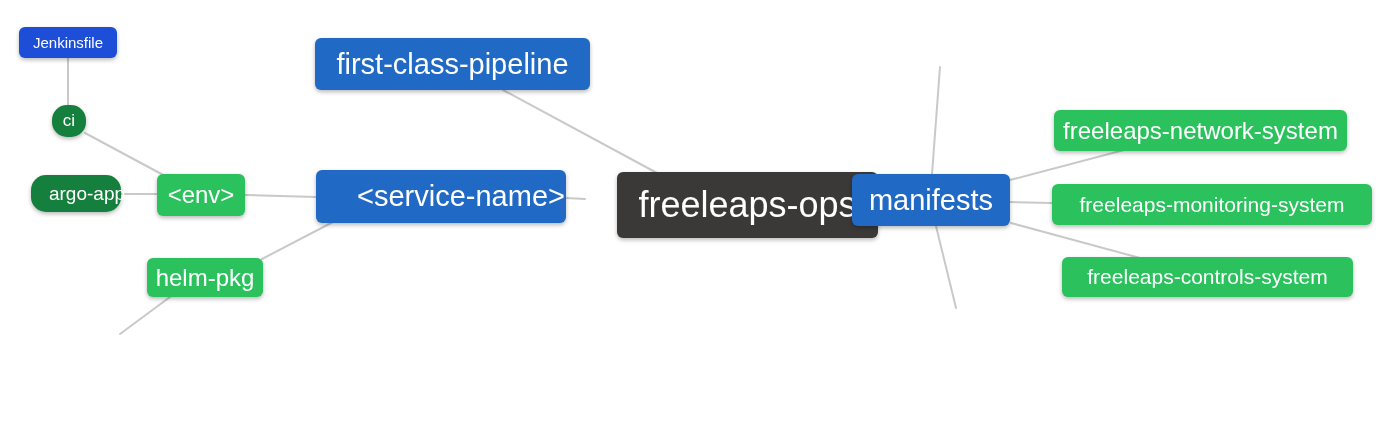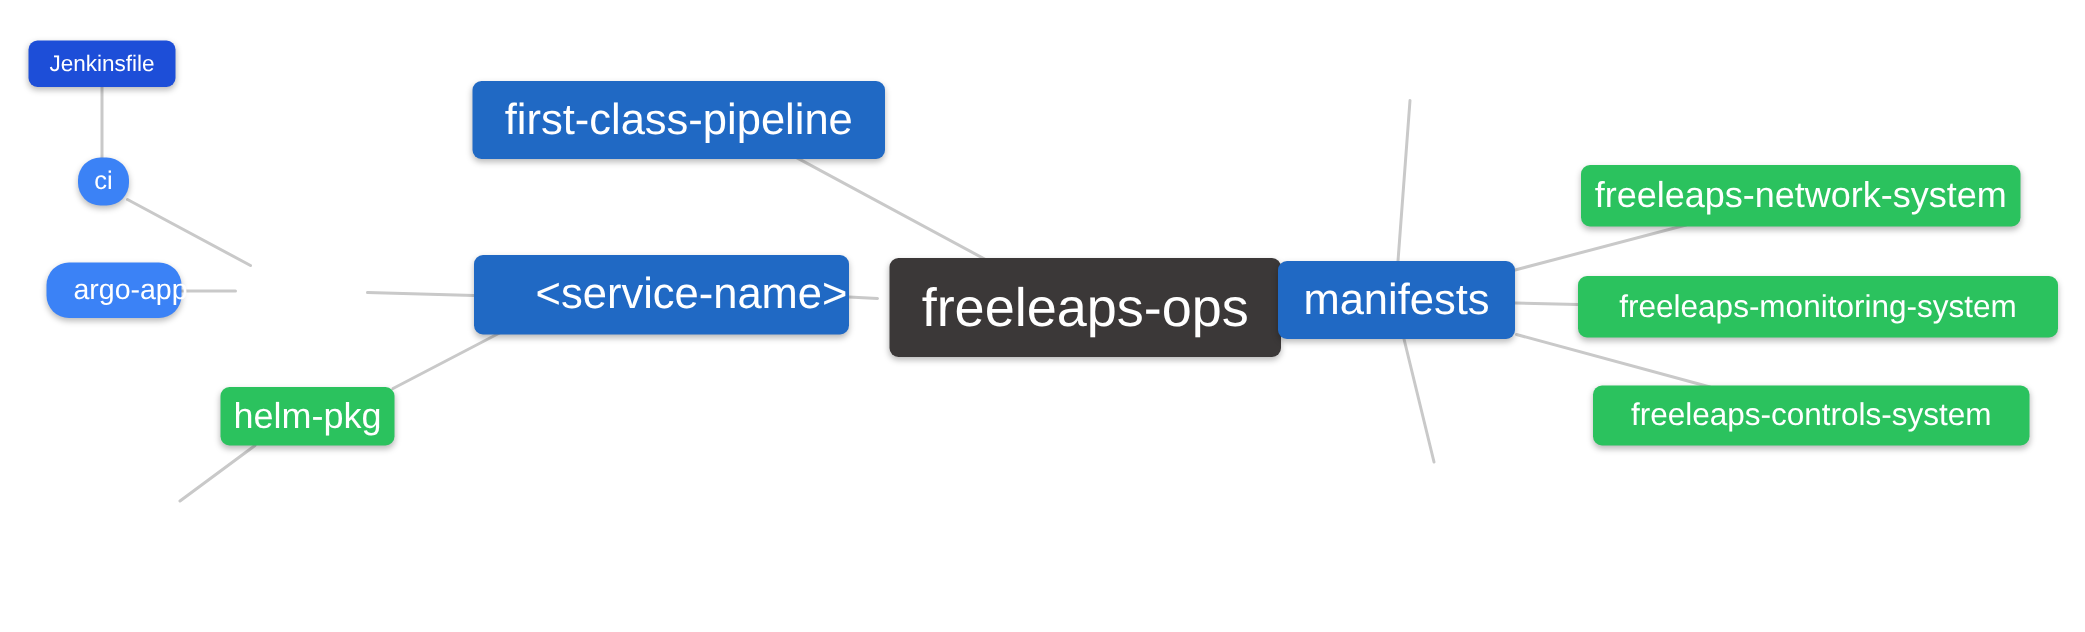--- a/index.html
+++ b/index.html
@@ -27,34 +27,34 @@
     align-items: center;
     justify-content: center;
     color: #ffffff;
     border-radius: 6px;
     box-shadow: 0 2px 4px rgba(0,0,0,0.28);
     white-space: nowrap;
     cursor: default;
     box-sizing: border-box;
   }
   .amber { background: #1d4ed8; }
-  .red   { background: #3b82f6; border-radius: 15px; }
+  .red   { background: #15803d; border-radius: 15px; }
   .green { background: #2bc25e; }
   .blue  { background: #2069c4; }
   .dark  { background: #3b3838; }
 
   #node-jenkinsfile          { left: 19px;   top: 27px;  width: 98px;  height: 31px; font-size: 15px; }
   #node-ci                   { left: 52px;   top: 105px; width: 34px;  height: 32px; font-size: 17px; }
   #node-argo-app             { left: 31px;   top: 175px; width: 90px;  height: 37px; font-size: 19px; padding-left: 22px; }
   #node-env                  { left: 157px;  top: 174px; width: 88px;  height: 42px; font-size: 24px; }
   #node-helm-pkg             { left: 147px;  top: 258px; width: 116px; height: 39px; font-size: 24px; }
   #node-values-env-yaml      { left: 8px;    top: 333px; width: 167px; height: 33px; font-size: 18px; }
-  #node-first-class-pipeline { left: 315px;  top: 38px;  width: 275px; height: 52px; font-size: 29px; margin-top: 16px; }
+  #node-first-class-pipeline { left: 315px;  top: 38px;  width: 275px; height: 52px; font-size: 29px; }
   #node-service-name         { left: 316px;  top: 170px; width: 250px; height: 53px; font-size: 29px; padding-left: 40px; }
-  #node-freeleaps-ops        { left: 593px;  top: 172px; width: 261px; height: 66px; font-size: 36px; text-align: center; }
+  #node-freeleaps-ops        { left: 617px;  top: 172px; width: 261px; height: 66px; font-size: 36px; text-align: center; }
   #node-manifests            { left: 852px;  top: 174px; width: 158px; height: 52px; font-size: 29px; text-align: right; }
   #node-devops-system        { left: 797px;  top: 29px;  width: 288px; height: 38px; font-size: 21px; }
   #node-network-system       { left: 1054px; top: 110px; width: 293px; height: 41px; font-size: 24px; }
   #node-monitoring-system    { left: 1052px; top: 184px; width: 320px; height: 41px; font-size: 21px; }
   #node-controls-system      { left: 1062px; top: 257px; width: 291px; height: 40px; font-size: 21px; }
   #node-storage-system       { left: 818px;  top: 308px; width: 285px; height: 38px; font-size: 21px; }
 </style>
 </head>
 <body>
 
@@ -73,20 +73,21 @@
     <line x1="932" y1="174" x2="940" y2="67"></line>
     <line x1="1010" y1="180" x2="1124" y2="150"></line>
     <line x1="1010" y1="202" x2="1052" y2="203"></line>
     <line x1="1011" y1="223" x2="1140" y2="258"></line>
     <line x1="936" y1="226" x2="956" y2="308"></line>
   </svg>
 
   <div class="node amber" id="node-jenkinsfile">Jenkinsfile</div>
   <div class="node red" id="node-ci">ci</div>
   <div class="node red" id="node-argo-app">argo-app</div>
+  <div class="node green" id="node-env">&lt;env&gt;</div>
   <div class="node green" id="node-helm-pkg">helm-pkg</div>
   <div class="node blue" id="node-first-class-pipeline">first-class-pipeline</div>
   <div class="node blue" id="node-service-name">&lt;service-name&gt;</div>
   <div class="node dark" id="node-freeleaps-ops">freeleaps-ops</div>
   <div class="node blue" id="node-manifests">manifests</div>
   <div class="node green" id="node-network-system">freeleaps-network-system</div>
   <div class="node green" id="node-monitoring-system">freeleaps-monitoring-system</div>
   <div class="node green" id="node-controls-system">freeleaps-controls-system</div>
 
 </div>

